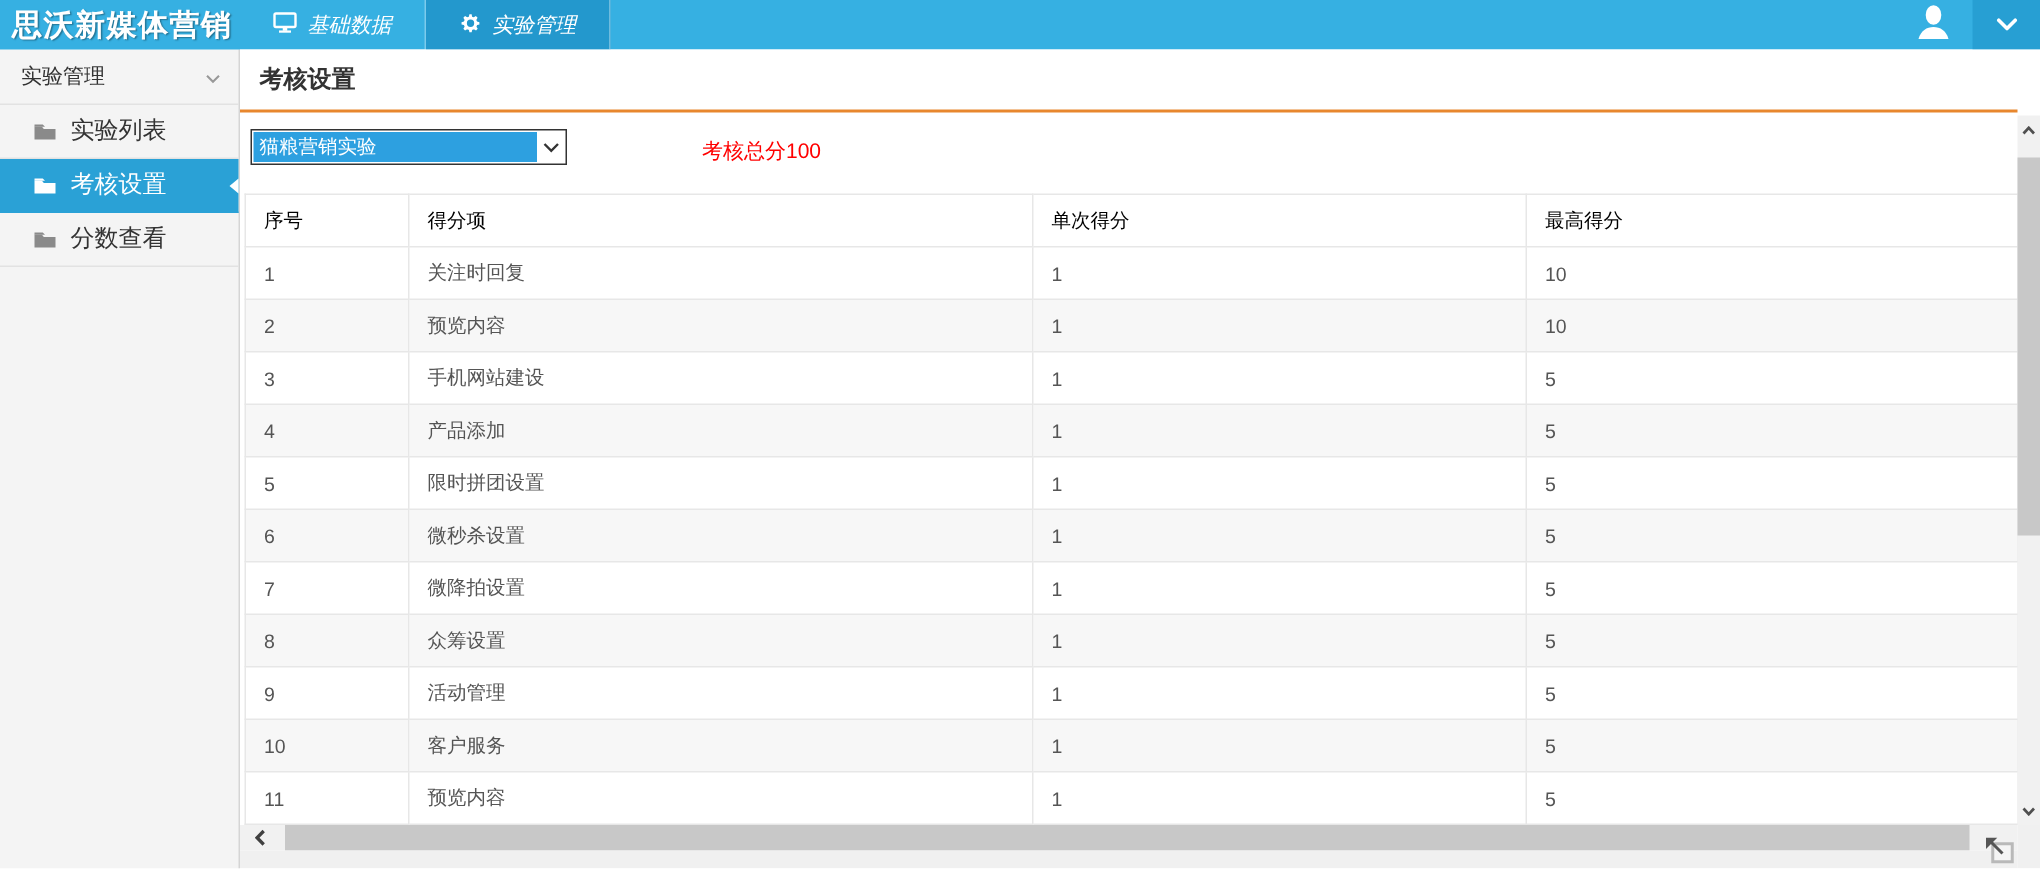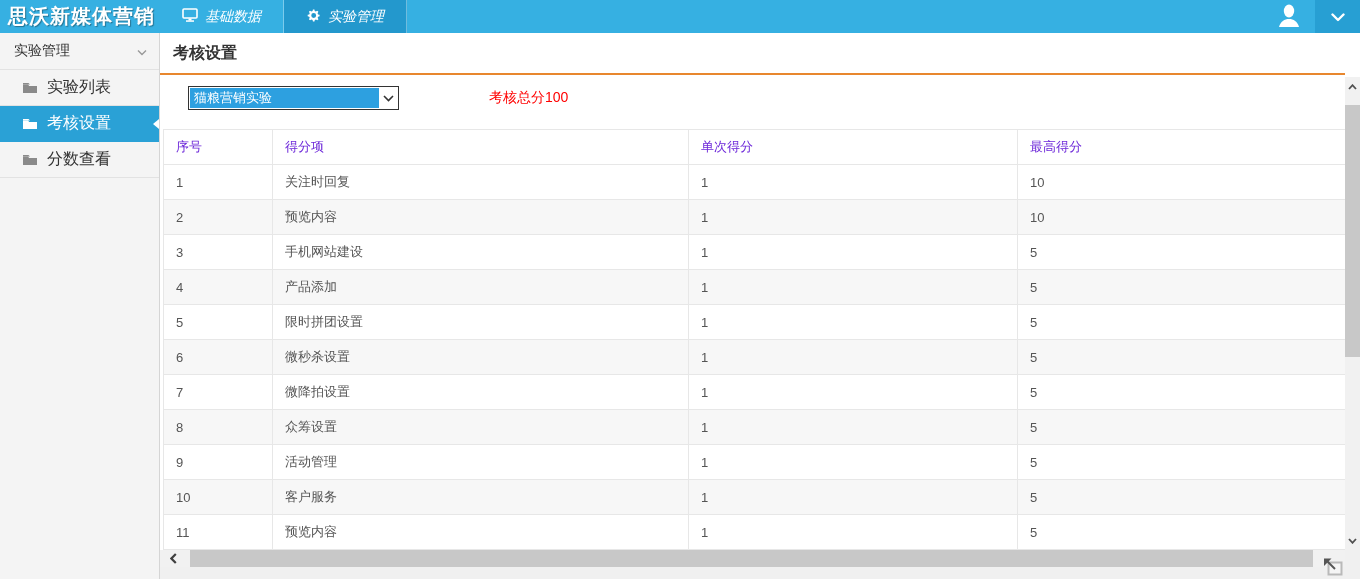--- a/index.html
+++ b/index.html
@@ -35,33 +35,33 @@
   .side-item.active .f-icon { color:#fff; }
   .side-item.active::after { content:""; position:absolute; right:0; top:50%; margin-top:-5px;
                border-top:5px solid transparent; border-bottom:5px solid transparent; border-right:6px solid #fff; }
 
   
   .main { position:relative; flex:1; background:#fff; overflow:hidden; }
   .page-header { height:42px; display:flex; align-items:center; padding-left:13px;
                  margin-right:15px; border-bottom:2px solid #e8872e; }
   .page-title { font-size:16px; font-weight:bold; color:#333; }
 
-  .toolbar { margin:11px 0 0 28px; height:24px; display:flex; align-items:center; }
+  .toolbar { margin:11px 0 0 7px; height:24px; display:flex; align-items:flex-end; }
   .select { width:211px; height:24px; background:#fff; border:1px solid #333; display:flex; align-items:stretch; cursor:pointer; }
   .select-value { flex:1; margin:1px 0 1px 1px; background:#2da0e0; color:#fff; font-size:13px;
                   display:flex; align-items:center; padding-left:4px; white-space:nowrap; overflow:hidden; }
   .select-arrow { width:19px; display:flex; align-items:center; justify-content:center; color:#333; }
   .total-score { margin-left:90px; color:#ff0000; font-size:14px; }
 
   
   .table-wrap { margin:19px 15px 0 3px; }
   table { width:100%; border-collapse:collapse; table-layout:fixed; }
   th,td { border:1px solid #e7e7e7; height:35px; padding:0 0 0 12px; text-align:left;
           font-weight:normal; font-size:13px; color:#555; white-space:nowrap; overflow:hidden; }
-  thead th { color:#6d28d9; background:#fff; }
+  thead th { color:#000000; background:#fff; }
   tbody td { font-size:13px; }
   tbody tr:nth-child(even) { background:#f7f7f7; }
 
   
   .vscroll { position:absolute; top:44px; right:0; width:15px; height:473px; background:#f1f1f1; }
   .vscroll .arrow { position:absolute; left:0; width:15px; height:15px; display:flex; align-items:center; justify-content:center; color:#505050; cursor:pointer; }
   .vscroll .arrow.up { top:2px; } .vscroll .arrow.down { bottom:2px; }
   .vscroll .thumb { position:absolute; left:0; top:28px; width:15px; height:252px; background:#c8c8c8; cursor:pointer; }
 
   .hscroll { position:absolute; top:517px; left:0; width:1185px; height:17px; background:#f1f1f1; }

